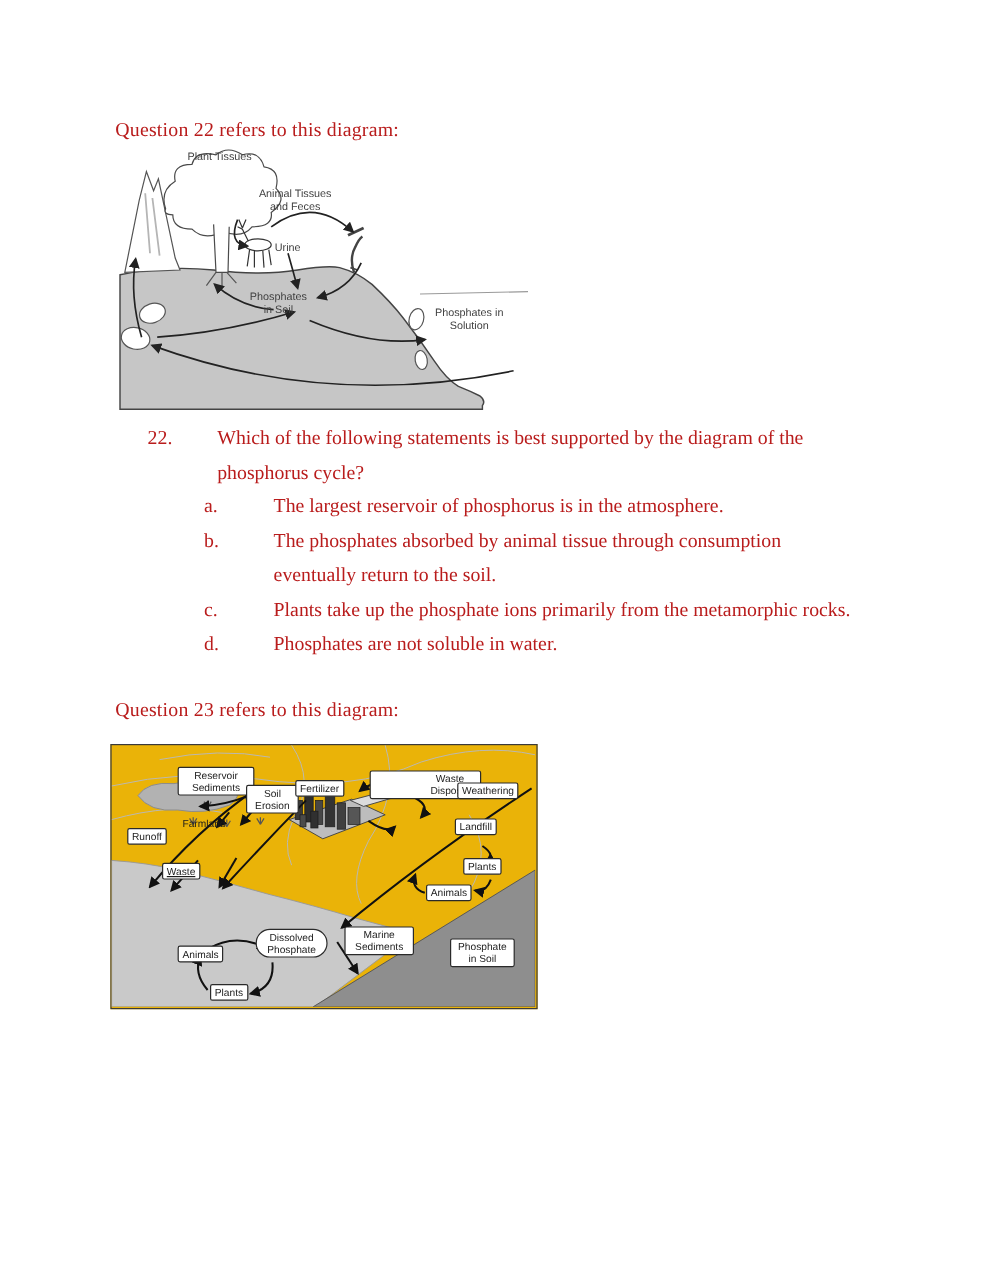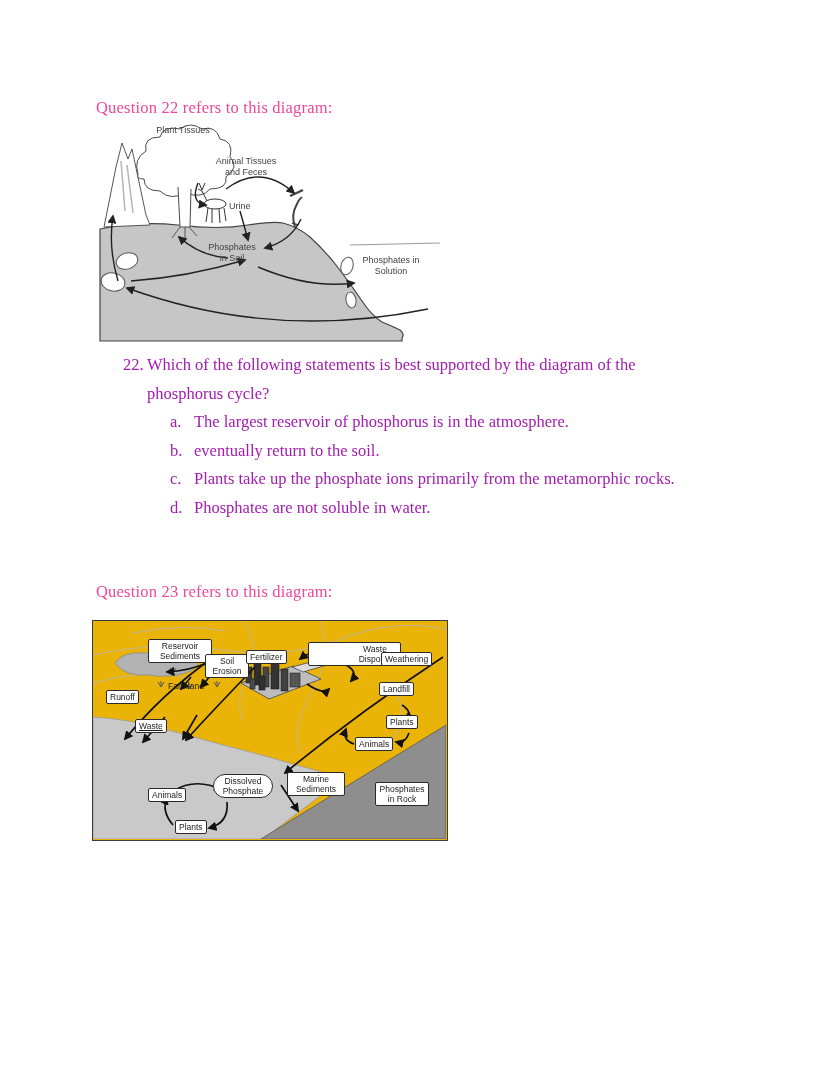--- a/index.html
+++ b/index.html
@@ -1,31 +1,31 @@
 <!DOCTYPE html>
 <html><head>
 <meta charset="utf-8">
 <style>
   html,body{margin:0;padding:0;}
   body{
     width:828px;height:1071px;position:relative;background:#ffffff;
     font-family:"Liberation Serif", serif;color:#383838;overflow:hidden;
   }
   .intro{
-    position:absolute;left:96px;font-size:16.5px;line-height:22px;color:#ec4899;
+    position:absolute;left:96px;font-size:16.5px;line-height:22px;color:#b91c1c;
     letter-spacing:.2px;
   }
   #intro-q22{top:97px;}
   #intro-q23{top:581px;}
 
   
-  .question{position:absolute;left:123px;top:351px;width:620px;font-size:16.5px;line-height:28.6px;color:#a21caf;}
+  .question{position:absolute;left:123px;top:351px;width:620px;font-size:16.5px;line-height:28.6px;color:#b91c1c;}
   .qrow{display:flex;}
   .qnum{width:24px;flex:0 0 24px;}
-  .qlines .ln{white-space:nowrap;}
+  .qlines .ln{white-space:nowrap;margin-left:34px;}
   .options{margin-left:47px;}
   .opt{display:flex;}
   .optletter{width:24px;flex:0 0 24px;}
 
   
   .diagram{position:absolute;}
   .dlabel{
     position:absolute;font-family:"Liberation Sans", sans-serif;font-size:9px;
     line-height:10.5px;color:#3f3f3f;text-align:center;
   }
@@ -112,20 +112,21 @@
   <div class="options">
     <div class="opt">
       <div class="optletter">a.</div>
       <div class="qlines">
           <div class="ln">The largest reservoir of phosphorus is in the atmosphere.</div>
         </div>
     </div>
     <div class="opt">
       <div class="optletter">b.</div>
       <div class="qlines">
+        <div class="ln">The phosphates absorbed by animal tissue through consumption</div>
         <div class="ln">eventually return to the soil.</div>
       </div>
     </div>
     <div class="opt">
       <div class="optletter">c.</div>
       <div class="qlines">
           <div class="ln">Plants take up the phosphate ions primarily from the metamorphic rocks.</div>
         </div>
     </div>
     <div class="opt">
@@ -207,23 +208,23 @@
       <path d="M98 56 L88 68" marker-end="url(#ah2)"></path>
       <path d="M118 54 L108 66" marker-end="url(#ah2)"></path>
     </g>
   </svg>
   <div class="dbox" style="left:55px;top:18px;width:56px;">Reservoir Sediments</div>
   <div class="dbox" style="left:112px;top:33px;width:36px;">Soil Erosion</div>
   <div class="dbox" style="left:153px;top:29px;">Fertilizer</div>
   <div class="dbox" style="left:215px;top:21px;width:44px;padding-left:44px;">Waste Disposal</div>
   <div class="dbox" style="left:288px;top:31px;">Weathering</div>
   <div class="dbox" style="left:13px;top:69px;text-align:right;">Runoff</div>
-  <div class="dbox noborder" style="left:72px;top:59px;">Farmland</div>
+  <div class="dbox noborder" style="left:56px;top:59px;">Farmland</div>
   <div class="dbox" style="left:238px;top:61px;margin-left:48px;">Landfill</div>
   <div class="dbox" style="left:42px;top:98px;text-decoration:underline;">Waste</div>
   <div class="dbox" style="left:293px;top:94px;">Plants</div>
   <div class="dbox" style="left:262px;top:116px;">Animals</div>
   <div class="dbox" style="left:120px;top:153px;width:52px;border-radius:12px;">Dissolved Phosphate</div>
   <div class="dbox" style="left:55px;top:167px;">Animals</div>
   <div class="dbox" style="left:82px;top:199px;">Plants</div>
   <div class="dbox" style="left:194px;top:151px;width:50px;">Marine Sediments</div>
-  <div class="dbox" style="left:282px;top:161px;width:46px;">Phosphates in Rock</div>
+  <div class="dbox" style="left:282px;top:161px;width:46px;">Phosphate in Soil</div>
 </div>
 
 </body></html>

